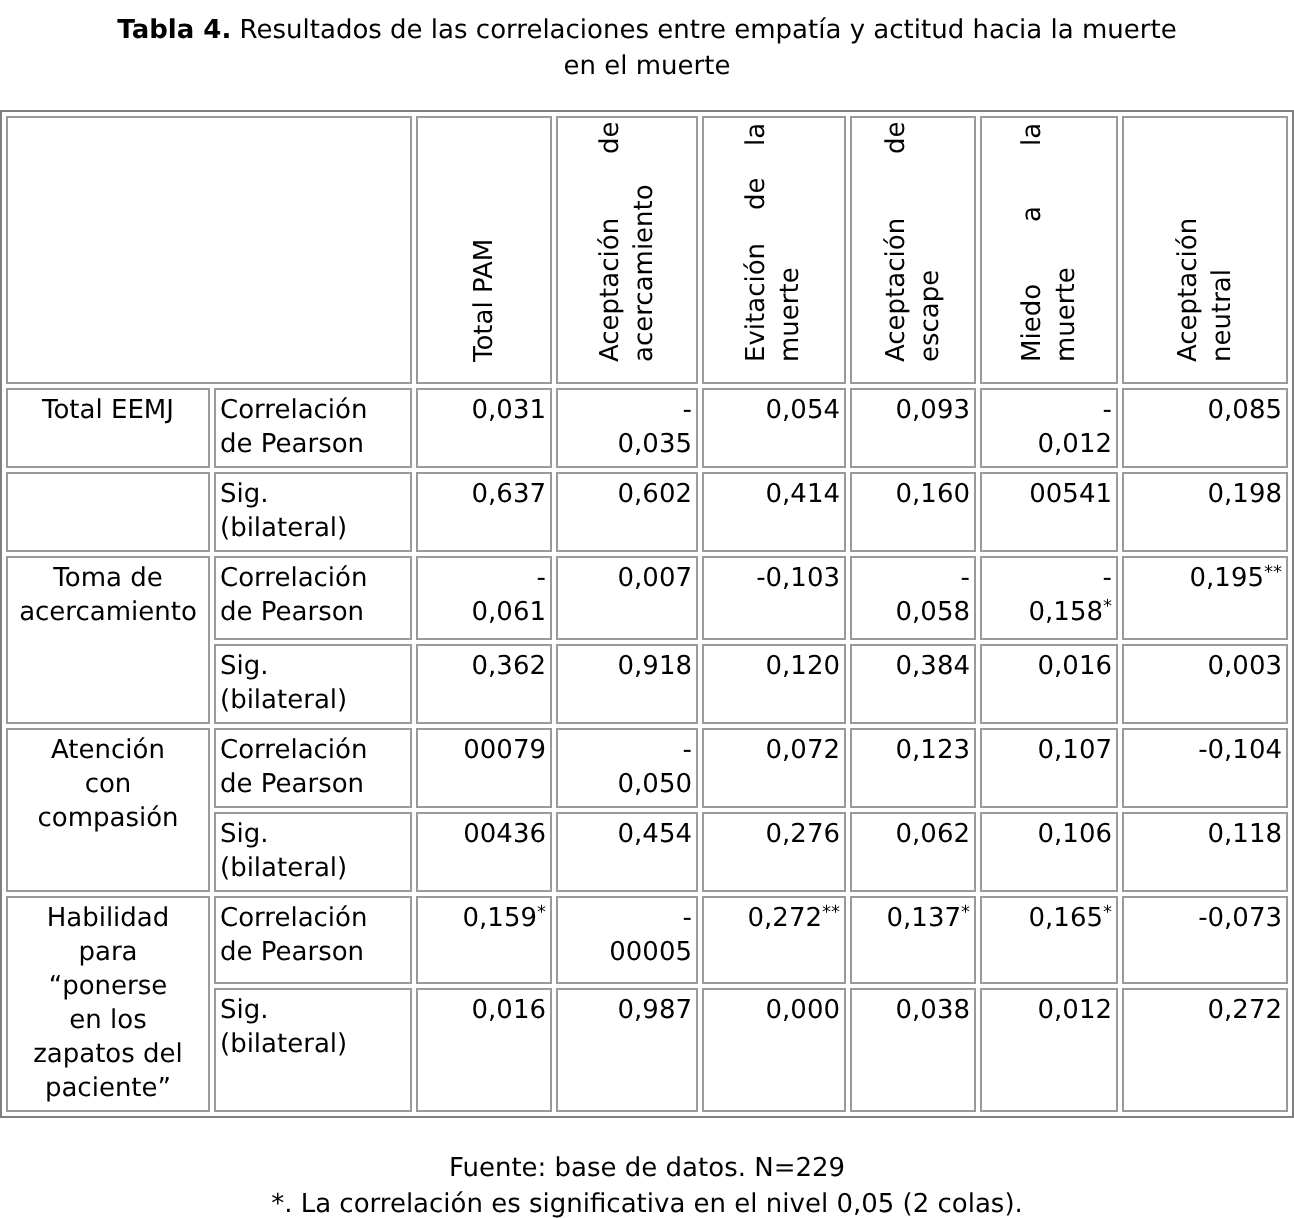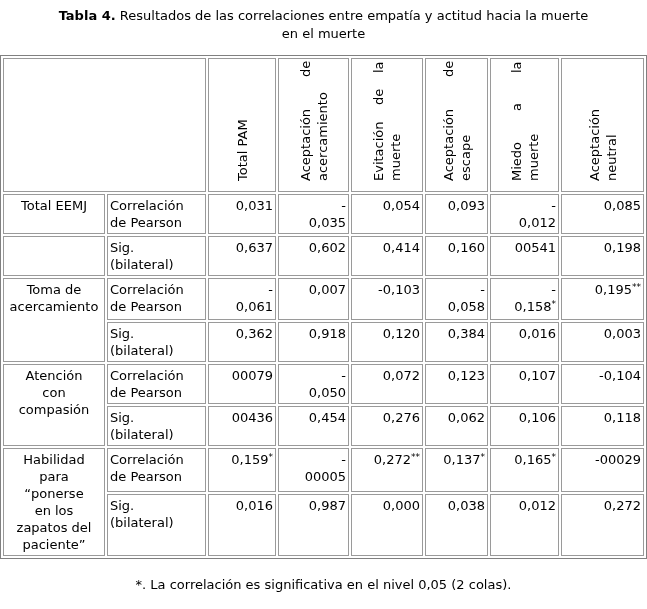--- a/index.html
+++ b/index.html
@@ -292,21 +292,21 @@
           <td class="val">
             <div>0,272<span class="sup">**</span></div>
           </td>
           <td class="val">
             <div>0,137<span class="sup">*</span></div>
           </td>
           <td class="val">
             <div>0,165<span class="sup">*</span></div>
           </td>
           <td class="val">
-            <div>-00029</div>
+            <div>-0,073</div>
           </td>
         </tr>
         <tr class="tall">
           <td class="stat">
             <div>Sig.</div>
             <div>(bilateral)</div>
           </td>
           <td class="val">
             <div>0,016</div>
           </td>
@@ -323,17 +323,18 @@
             <div>0,012</div>
           </td>
           <td class="val">
             <div>0,272</div>
           </td>
         </tr>
       </tbody>
   </table>
 
   <div class="footnotes">
+    <div>Fuente: base de datos. N=229</div>
     <div>*. La correlación es significativa en el nivel 0,05 (2 colas).</div>
 
   </div>
 
 </div>
 
 </body></html>

